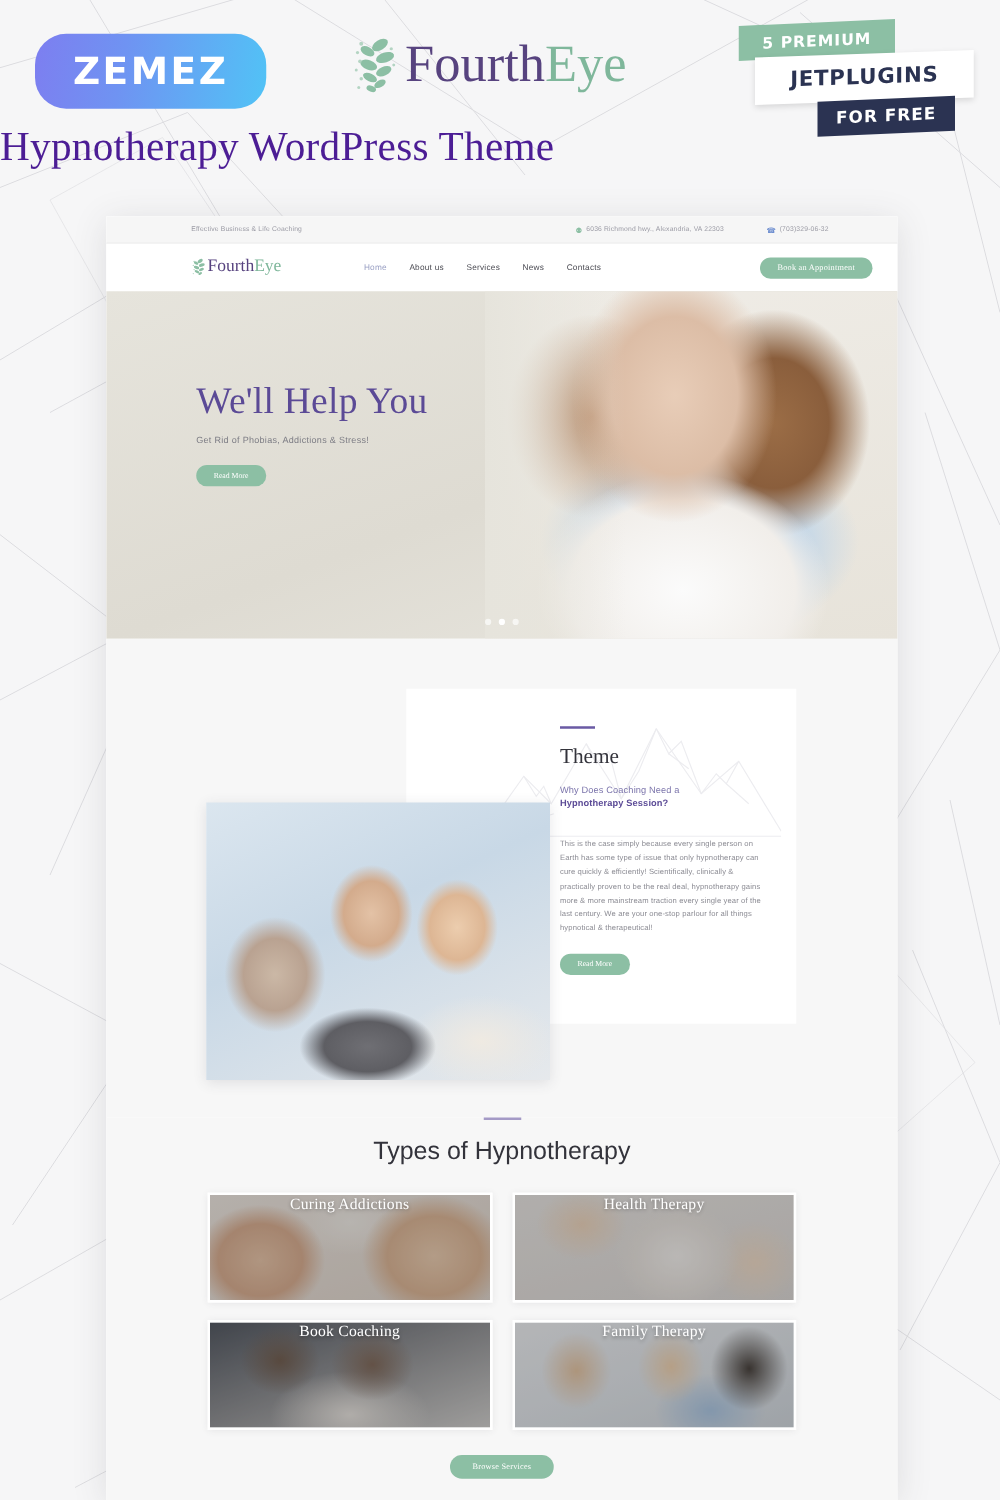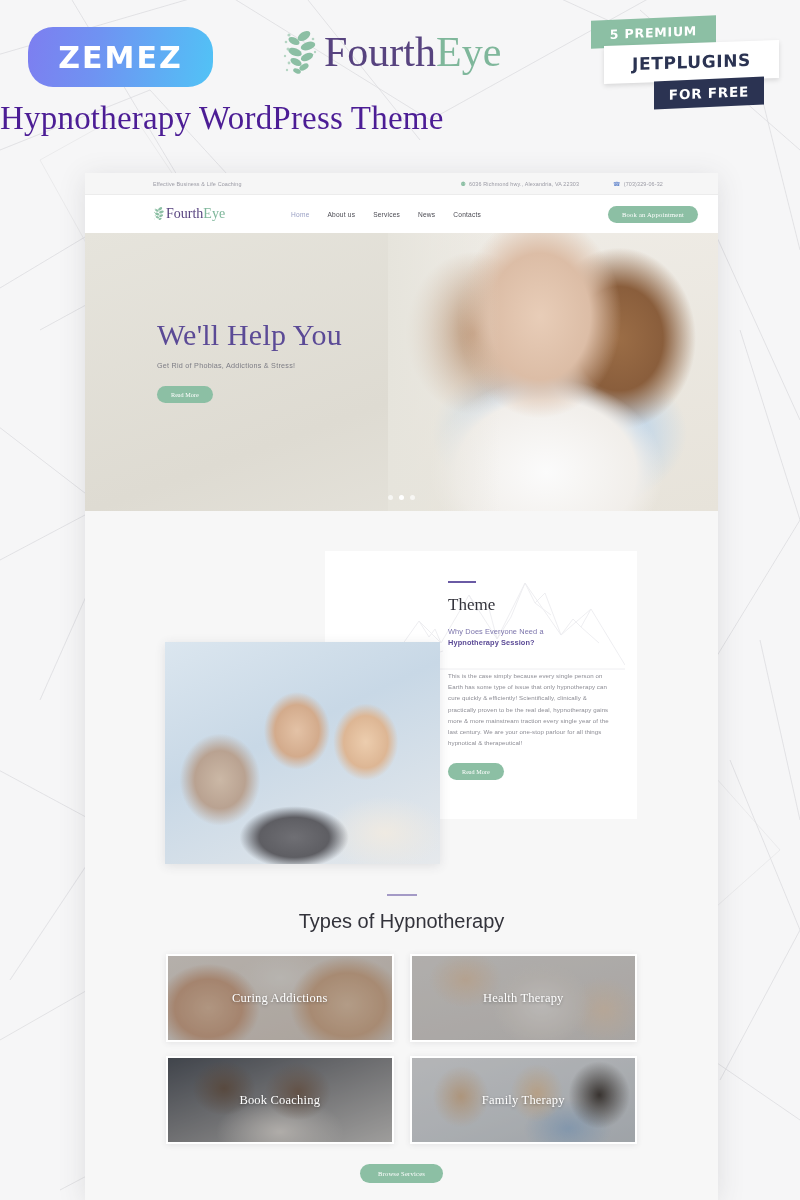--- a/index.html
+++ b/index.html
@@ -227,21 +227,21 @@
       radial-gradient(ellipse 170px 110px at 52% 72%, #cfe0ef 0%, #bfd5e9 45%, rgba(191,213,233,0) 75%),
       linear-gradient(170deg, #efece6 0%, #e7e3da 100%);
   }
   .hero-photo .edge-fade {
     position: absolute; inset: 0;
     background: linear-gradient(90deg, rgba(230,228,220,1) 0%, rgba(230,228,220,0.55) 14%, rgba(230,228,220,0) 34%);
   }
   .hero-copy {
     position: absolute;
     left: 72px;
-    top: 86px;
+    top: 72px;
     z-index: 2;
   }
   .hero-title {
     font-family: "Liberation Serif", serif;
     font-size: 30px;
     color: #5b4a96;
     line-height: 1.05;
     letter-spacing: 0.2px;
   }
   .hero-sub {
@@ -380,21 +380,20 @@
     display: grid;
     grid-template-columns: 1fr 1fr;
     gap: 14px 16px;
     padding: 0 81px;
   }
   .type-card {
     position: relative;
     height: 88px;
     overflow: hidden;
     display: flex;
-    align-items: center;
     justify-content: center;
     border: 2px solid #ffffff;
     box-shadow: 0 1px 6px rgba(60,60,70,0.10);
   }
   .type-card .scrim {
     position: absolute; inset: 0;
     background: rgba(48,44,44,0.30);
   }
   .type-card .type-label {
     position: relative;
@@ -622,21 +621,21 @@
           <path d="M0,112 L240,112"></path>
           <path d="M112,82 L126,60 L140,26"></path>
           <path d="M20,96 L40,100 L58,94"></path>
           <path d="M150,46 L166,58"></path>
           <path d="M196,70 L214,86"></path>
         </g>
       </svg>
       <div class="about-inner">
         <div class="rule-purple"></div>
         <div class="about-heading">Theme</div>
-        <div class="about-q1">Why Does Everyone Need a</div>
+        <div class="about-q1">Why Does Coaching Need a</div>
         <div class="about-q2">Hypnotherapy Session?</div>
         <div class="about-body">This is the case simply because every single person on Earth has some type of issue that only hypnotherapy can cure quickly &amp; efficiently! Scientifically, clinically &amp; practically proven to be the real deal, hypnotherapy gains more &amp; more mainstream traction every single year of the last century. We are your one-stop parlour for all things hypnotical &amp; therapeutical!</div>
         <div class="btn-readmore-about">Read More</div>
       </div>
     </div>
     <div class="about-photo"></div>
   </div>
 
   <div class="types-section">
     <div class="types-rule"></div>

